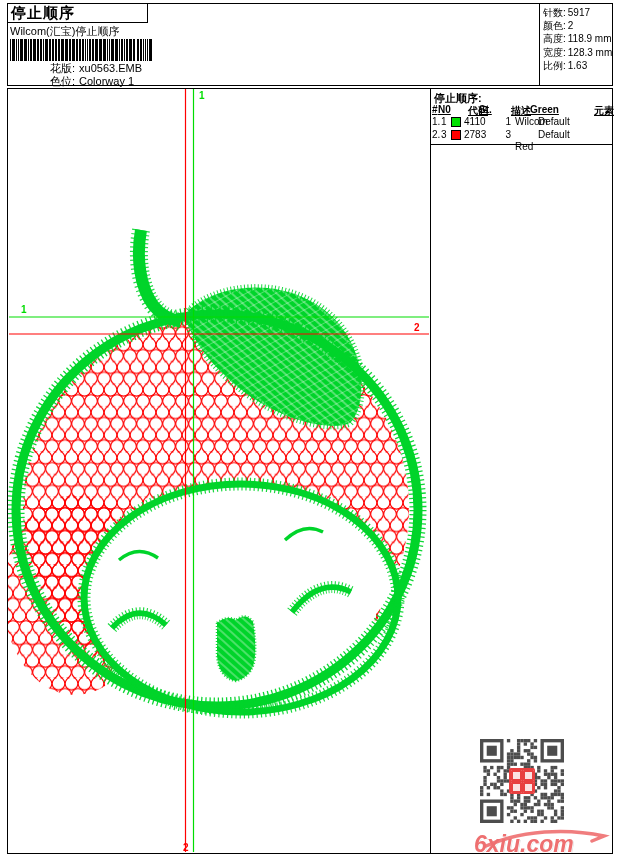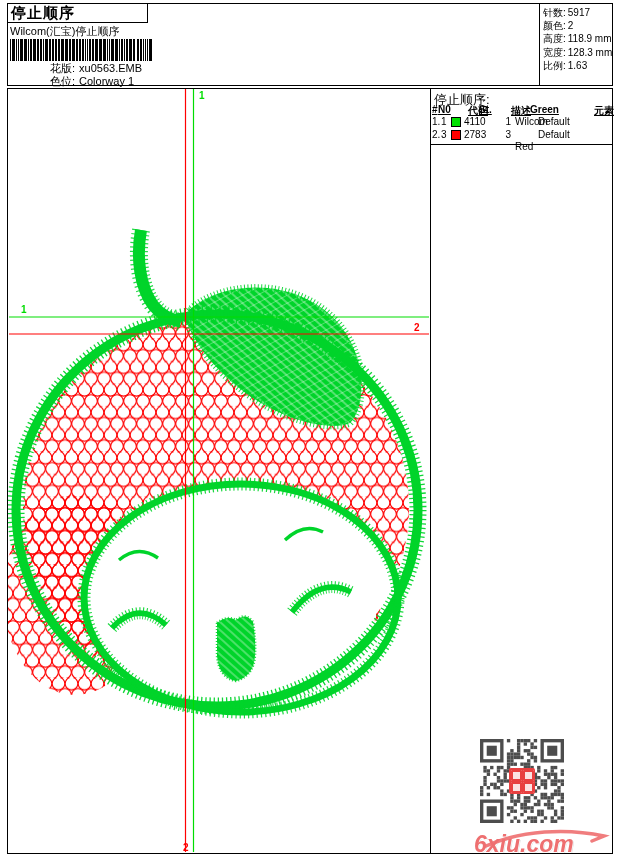--- a/index.html
+++ b/index.html
@@ -17,21 +17,21 @@
   .barcode i{display:block;height:100%;}
   .hfield{left:2px;font-size:11px;line-height:13px;margin-left:40px;}
   .hfield .lbl{margin-right:4px;}
   .info-box{left:531px;top:-1px;width:73px;height:82px;border-left:1px solid #000;padding:3px 0 0 3px;box-sizing:border-box;}
   .info-row{font-size:10px;line-height:13.2px;white-space:nowrap;}
   .info-row .lbl{margin-right:2px;}
   
   .main-box{left:7px;top:88px;width:604px;height:764px;border:1px solid #000;}
   .panel-divider{left:422px;top:0;width:0;height:764px;border-left:1px solid #000;}
   .table-bottom{left:422px;top:55px;width:182px;height:0;border-top:1px solid #000;}
-  .stop-title{left:426px;top:2px;font-size:13px;font-weight:normal;}
+  .stop-title{left:426px;top:2px;font-size:11px;font-weight:bold;}
   .th{position:absolute;top:15px;font-size:10px;font-weight:bold;text-decoration:underline;white-space:nowrap;}
   .td{position:absolute;font-size:10px;white-space:nowrap;}
   .swatch{position:absolute;width:8px;height:8px;border:1px solid #000;}
   .num-r{text-align:right;width:25px;}
   
   .qr{left:472px;top:650px;width:84px;height:84px;}
   .stamp{left:501px;top:679px;width:26px;height:26px;background:#e84040;border-radius:2px;
          display:grid;grid-template-columns:11px 11px;grid-template-rows:11px 11px;gap:1px;padding:1.5px;box-sizing:border-box;}
   .stamp i{background:#fff;opacity:.85;border-radius:1px;box-shadow:inset 0 0 0 2px #e84040;}
   .watermark{left:466px;top:743px;width:145px;height:26px;}

